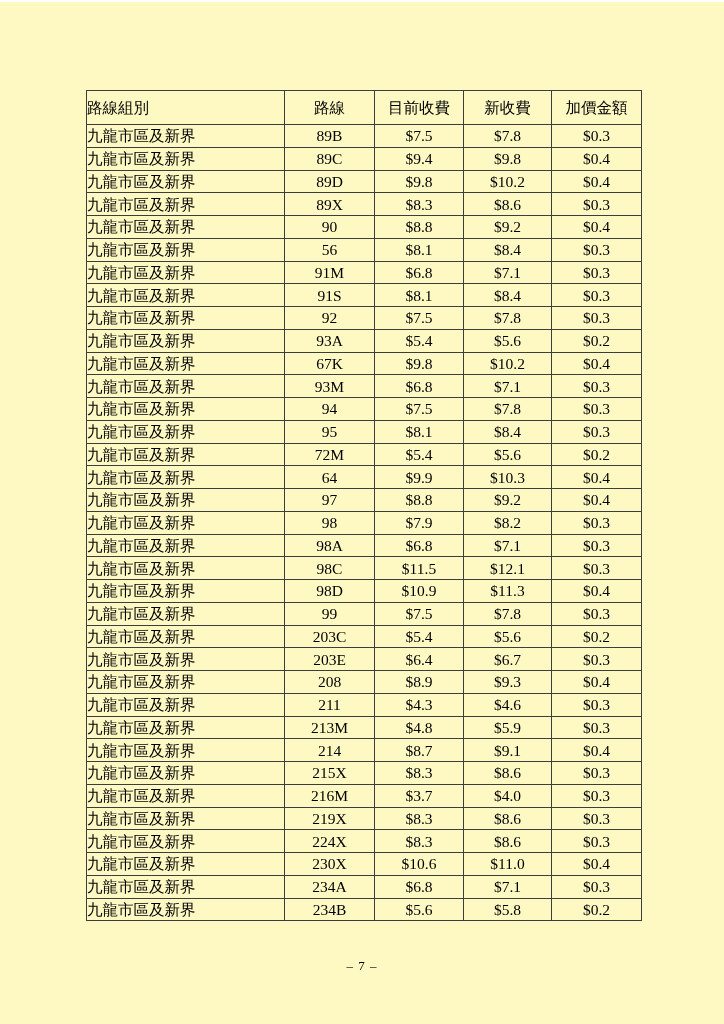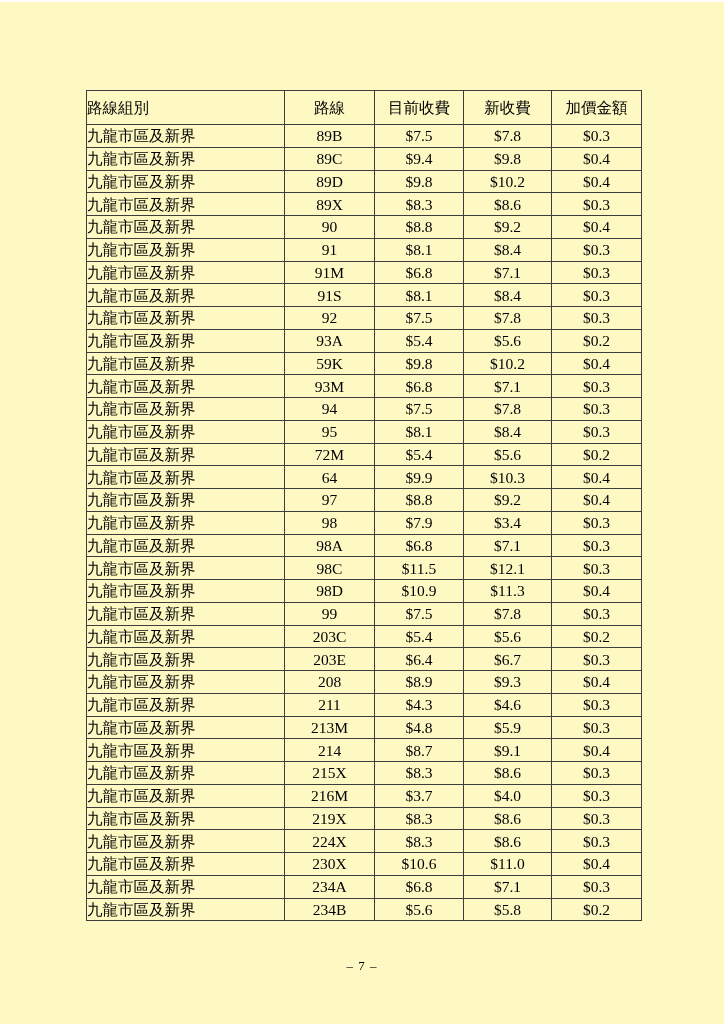--- a/index.html
+++ b/index.html
@@ -117,21 +117,21 @@
         </tr>
         <tr>
           <td class="col-group">九龍市區及新界</td>
           <td class="col-center">90</td>
           <td class="col-center">$8.8</td>
           <td class="col-center">$9.2</td>
           <td class="col-center">$0.4</td>
         </tr>
         <tr>
           <td class="col-group">九龍市區及新界</td>
-          <td class="col-center">91</td>
+          <td class="col-center">56</td>
           <td class="col-center">$8.1</td>
           <td class="col-center">$8.4</td>
           <td class="col-center">$0.3</td>
         </tr>
         <tr>
           <td class="col-group">九龍市區及新界</td>
           <td class="col-center">91M</td>
           <td class="col-center">$6.8</td>
           <td class="col-center">$7.1</td>
           <td class="col-center">$0.3</td>
@@ -152,21 +152,21 @@
         </tr>
         <tr>
           <td class="col-group">九龍市區及新界</td>
           <td class="col-center">93A</td>
           <td class="col-center">$5.4</td>
           <td class="col-center">$5.6</td>
           <td class="col-center">$0.2</td>
         </tr>
         <tr>
           <td class="col-group">九龍市區及新界</td>
-          <td class="col-center">59K</td>
+          <td class="col-center">67K</td>
           <td class="col-center">$9.8</td>
           <td class="col-center">$10.2</td>
           <td class="col-center">$0.4</td>
         </tr>
         <tr>
           <td class="col-group">九龍市區及新界</td>
           <td class="col-center">93M</td>
           <td class="col-center">$6.8</td>
           <td class="col-center">$7.1</td>
           <td class="col-center">$0.3</td>
@@ -203,21 +203,21 @@
           <td class="col-group">九龍市區及新界</td>
           <td class="col-center">97</td>
           <td class="col-center">$8.8</td>
           <td class="col-center">$9.2</td>
           <td class="col-center">$0.4</td>
         </tr>
         <tr>
           <td class="col-group">九龍市區及新界</td>
           <td class="col-center">98</td>
           <td class="col-center">$7.9</td>
-          <td class="col-center">$3.4</td>
+          <td class="col-center">$8.2</td>
           <td class="col-center">$0.3</td>
         </tr>
         <tr>
           <td class="col-group">九龍市區及新界</td>
           <td class="col-center">98A</td>
           <td class="col-center">$6.8</td>
           <td class="col-center">$7.1</td>
           <td class="col-center">$0.3</td>
         </tr>
         <tr>

